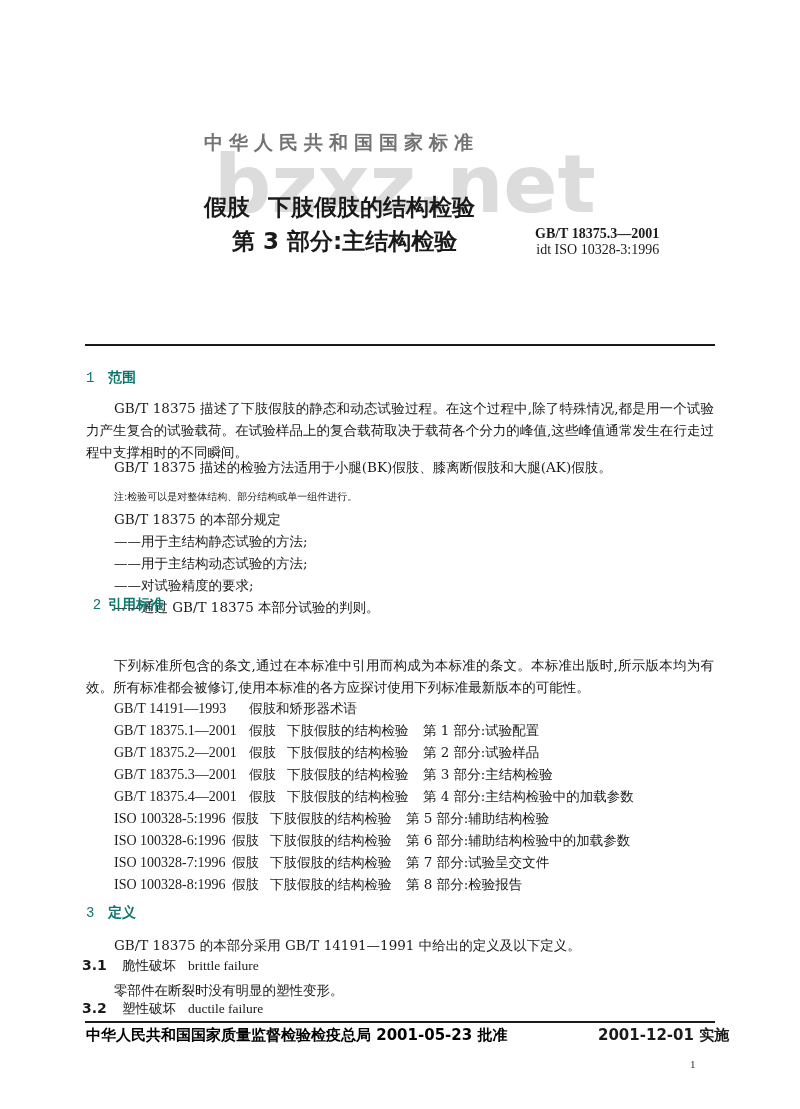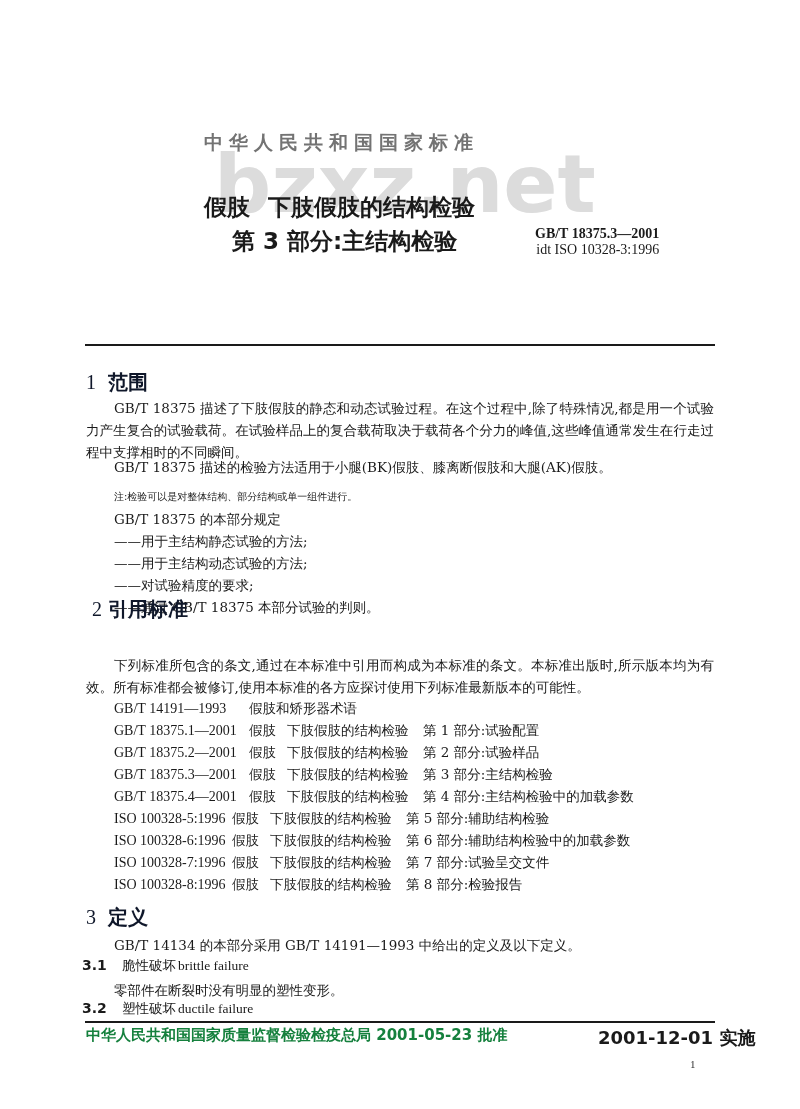--- a/index.html
+++ b/index.html
@@ -56,22 +56,22 @@
     }
     .en-title .l2 { padding-left: 76px; }
 
     .rule {
       left: 85px; width: 630px; height: 0;
       border-top: 2px solid #1a1a1a;
     }
 
     .sec-head {
       left: 86px;
-      font-size: 20px; font-family: Liberation Serif, serif;
-      font-weight: bold; color: #0f172a;
+      font-size: 14px; font-family: Liberation Mono, monospace;
+      font-weight: bold; color: #0f766e;
     }
     .sec-head .num { display: inline-block; width: 22px; font-weight: normal; }
 
     .para {
       left: 86px; width: 628px;
       font-size: 13.5px; line-height: 22px;
       font-family: "DejaVu Serif", serif;
       text-indent: 28px; text-align: justify;
       color: #1a1a1a;
     }
@@ -103,30 +103,30 @@
 
     .def-num {
       left: 82px;
       font-size: 14px; font-family: "DejaVu Sans", sans-serif; font-weight: bold;
     }
     .def-term {
       left: 122px;
       font-size: 13.5px; font-family: "DejaVu Serif", serif;
       white-space: nowrap;
     }
-    .def-term .en { font-family: "Liberation Serif", serif; margin-left: 2px; }
+    .def-term .en { font-family: "Liberation Serif", serif; margin-left: 12px; }
 
     .footer-left {
       left: 86px; top: 1026px;
       font-size: 15px; font-family: "DejaVu Sans", sans-serif; font-weight: bold;
-      color: #15803d;
+      color: #000000;
     }
     .footer-right {
       left: 598px; top: 1026px;
-      font-size: 18px; font-family: "DejaVu Sans", sans-serif; font-weight: bold;
+      font-size: 15px; font-family: "DejaVu Sans", sans-serif; font-weight: bold;
       color: #1a1a1a;
     }
     .page-num {
       left: 690px; top: 1058px;
       font-size: 11px; font-family: "Liberation Serif", serif; color: #333;
     }
   </style>
 </head>
 <body>
 
@@ -191,21 +191,21 @@
 <div class="abs ref-row" style="top:851px;">
   <span class="c1 iso">ISO 100328-7:1996</span><span class="c2">假肢</span><span class="c3">下肢假肢的结构检验</span><span>第 7 部分:试验呈交文件</span>
 </div>
 <div class="abs ref-row" style="top:873px;">
   <span class="c1 iso">ISO 100328-8:1996</span><span class="c2">假肢</span><span class="c3">下肢假肢的结构检验</span><span>第 8 部分:检验报告</span>
 </div>
 
 <div class="abs sec-head" style="top:904px;">
   <span class="num">3</span><span>定义</span>
 </div>
-<div class="abs line" style="top:934px;">GB/T 14134 的本部分采用 GB/T 14191—1993 中给出的定义及以下定义。</div>
+<div class="abs line" style="top:934px;">GB/T 18375 的本部分采用 GB/T 14191—1991 中给出的定义及以下定义。</div>
 
 <div class="abs def-num" style="top:957px;">3.1</div>
 <div class="abs def-term" style="top:957px;">
   <span>脆性破坏</span><span class="en">brittle failure</span>
 </div>
 <div class="abs line" style="top:979px;">零部件在断裂时没有明显的塑性变形。</div>
 
 <div class="abs def-num" style="top:1000px;">3.2</div>
 <div class="abs def-term" style="top:1000px;">
   <span>塑性破坏</span><span class="en">ductile failure</span>

